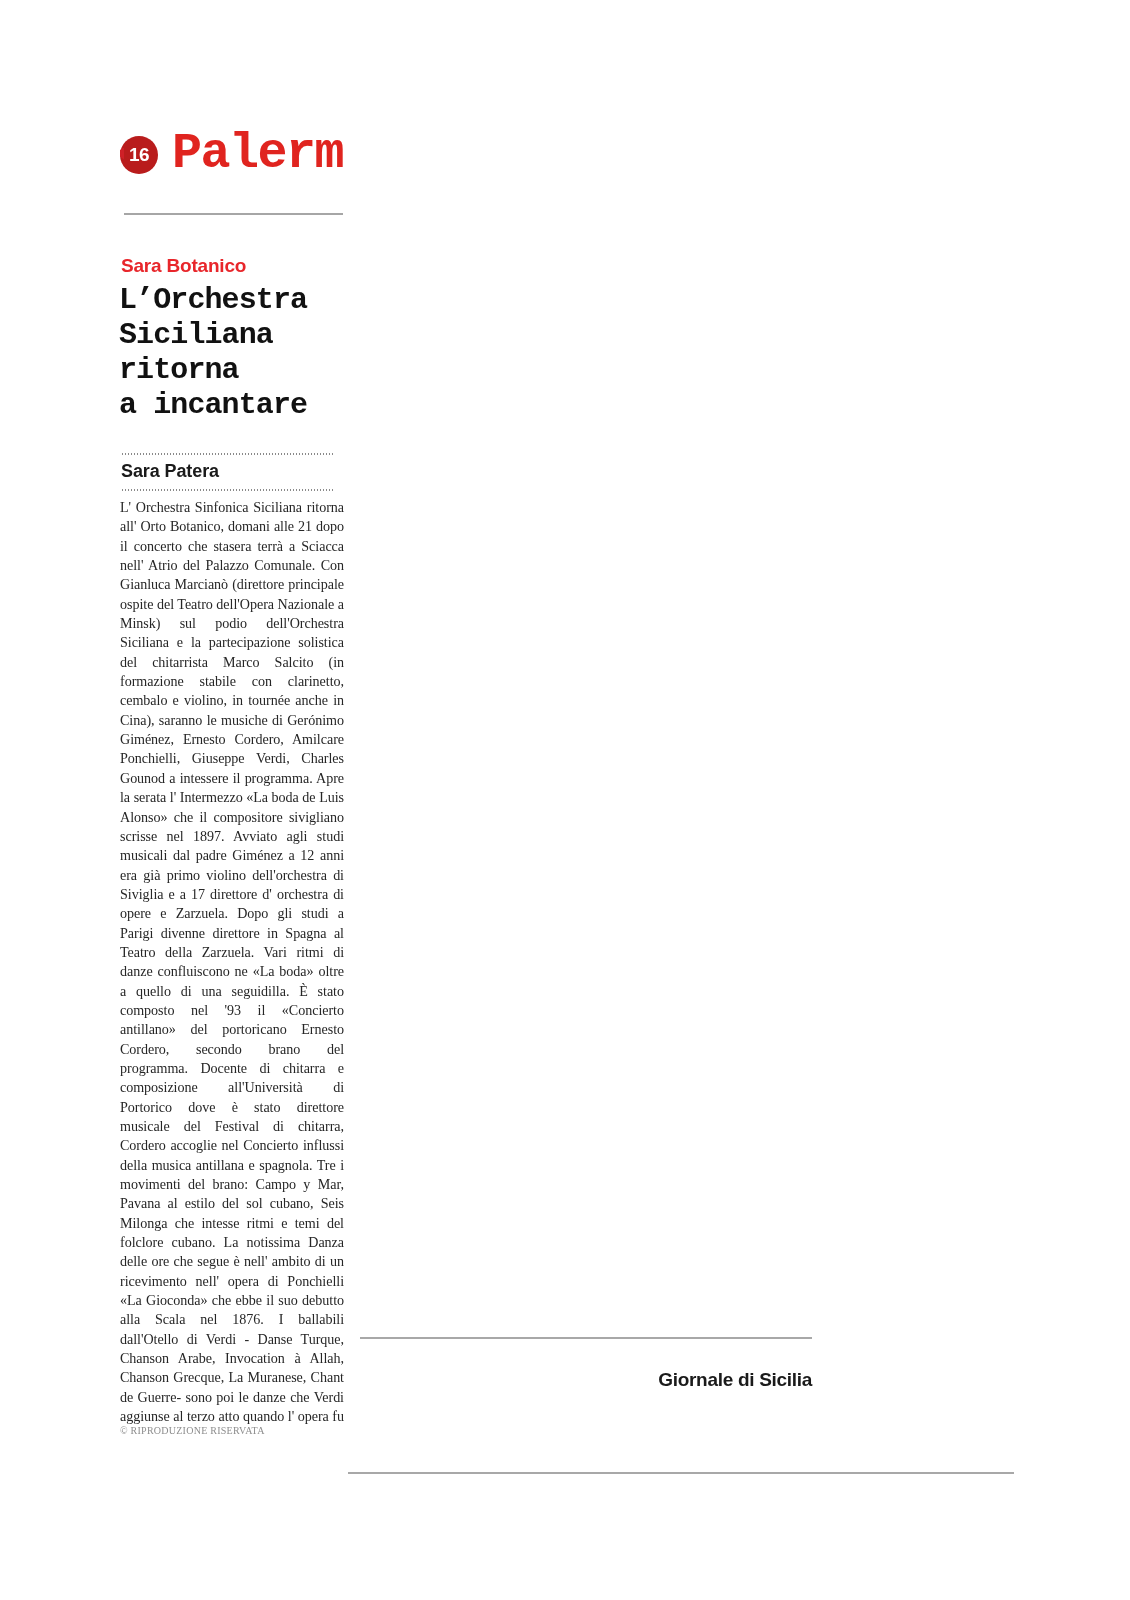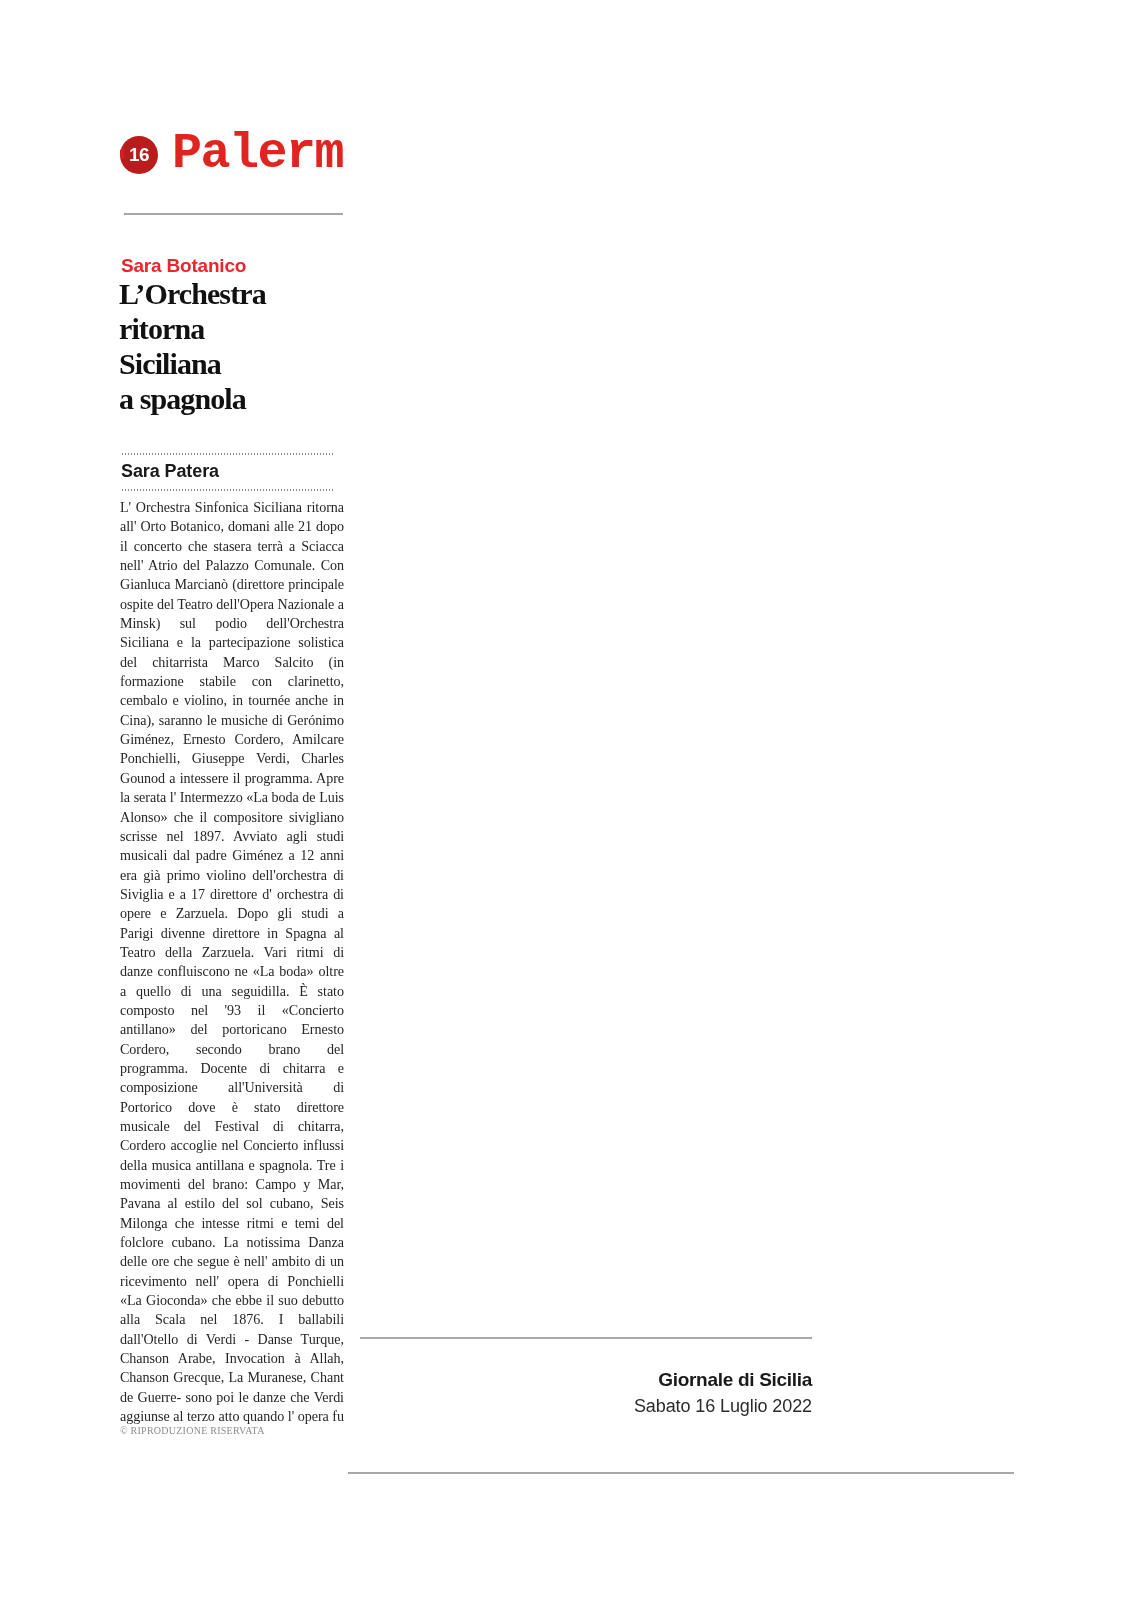--- a/index.html
+++ b/index.html
@@ -85,24 +85,24 @@
     top: 255px;
     color: #e8262b;
     font-family: "Liberation Sans", sans-serif;
     font-weight: bold;
     font-size: 19px;
     letter-spacing: -0.2px;
   }
   #headline {
     position: absolute;
     left: 119px;
-    top: 276px;
+    top: 283px;
     width: 240px;
     color: #111111;
-    font-family: Liberation Serif, serif;
+    font-family: Liberation Mono, monospace;
     font-weight: bold;
     font-size: 30px;
     line-height: 35px;
     letter-spacing: -0.9px;
   }
   #headline div { white-space: nowrap; }
 
   
   .dotted-rule {
     position: absolute;
@@ -198,32 +198,31 @@
 
 <div id="masthead">
   <span id="badge">16</span><span id="masthead-word">Palerm</span>
 </div>
 <div class="rule-thin" id="rule-masthead"></div>
 
 <div id="kicker">Sara Botanico</div>
 
 <div id="headline">
   <div>L’Orchestra</div>
+  <div>Siciliana</div>
   <div>ritorna</div>
-  <div>Siciliana</div>
-  <div>a spagnola</div>
+  <div>a incantare</div>
 </div>
 
 <div class="dotted-rule" id="dotted-top"></div>
 <div id="byline">Sara Patera</div>
 <div class="dotted-rule" id="dotted-bottom"></div>
 
 <div id="body-column">
   <p id="body-text"><span>L' Orchestra Sinfonica Siciliana ritorna all' Orto Botanico, domani alle 21 dopo il concerto che stasera terrà a Sciacca nell' Atrio del Palazzo Comunale. Con Gianluca Marcianò (direttore principale ospite del Teatro dell'Opera Nazionale a Minsk) sul podio dell'Orchestra Siciliana e la partecipazione solistica del chitarrista Marco Salcito (in formazione stabile con clarinetto, cembalo e violino, in tournée anche in Cina), saranno le musiche di Gerónimo Giménez, Ernesto Cordero, Amilcare Ponchielli, Giuseppe Verdi, Charles Gounod a intessere il programma. Apre la serata l' Intermezzo «La boda de Luis Alonso» che il compositore sivigliano scrisse nel 1897. Avviato agli studi musicali dal padre Giménez a 12 anni era già primo violino dell'orchestra di Siviglia e a 17 direttore d' orchestra di opere e Zarzuela. Dopo gli studi a Parigi divenne direttore in Spagna al Teatro della Zarzuela. Vari ritmi di danze confluiscono ne «La boda» oltre a quello di una seguidilla. È stato composto nel '93 il «Concierto antillano» del portoricano Ernesto Cordero, secondo brano del programma. Docente di chitarra e composizione all'Università di Portorico dove è stato direttore musicale del Festival di chitarra, Cordero accoglie nel Concierto influssi della musica antillana e spagnola. Tre i movimenti del brano: Campo y Mar, Pavana al estilo del sol cubano, Seis Milonga che intesse ritmi e temi del folclore cubano. La notissima Danza delle ore che segue è nell' ambito di un ricevimento nell' opera di Ponchielli «La Gioconda» che ebbe il suo debutto alla Scala nel 1876. I ballabili dall'Otello di Verdi - Danse Turque, Chanson Arabe, Invocation à Allah, Chanson Grecque, La Muranese, Chant de Guerre- sono poi le danze che Verdi aggiunse al terzo atto quando l' opera fu rappresentata a Parigi.</span> </p>
 </div>
 <div id="copyright">© RIPRODUZIONE RISERVATA</div>
 
 <div class="rule-thin" id="rule-footer-top"></div>
 <div id="footer-block">
   <div id="footer-title">Giornale di Sicilia</div>
-  <div id="footer-date">Sabato 16 Luglio 2022</div>
 </div>
 <div class="rule-thin" id="rule-footer-bottom"></div>
 
 </body></html>

